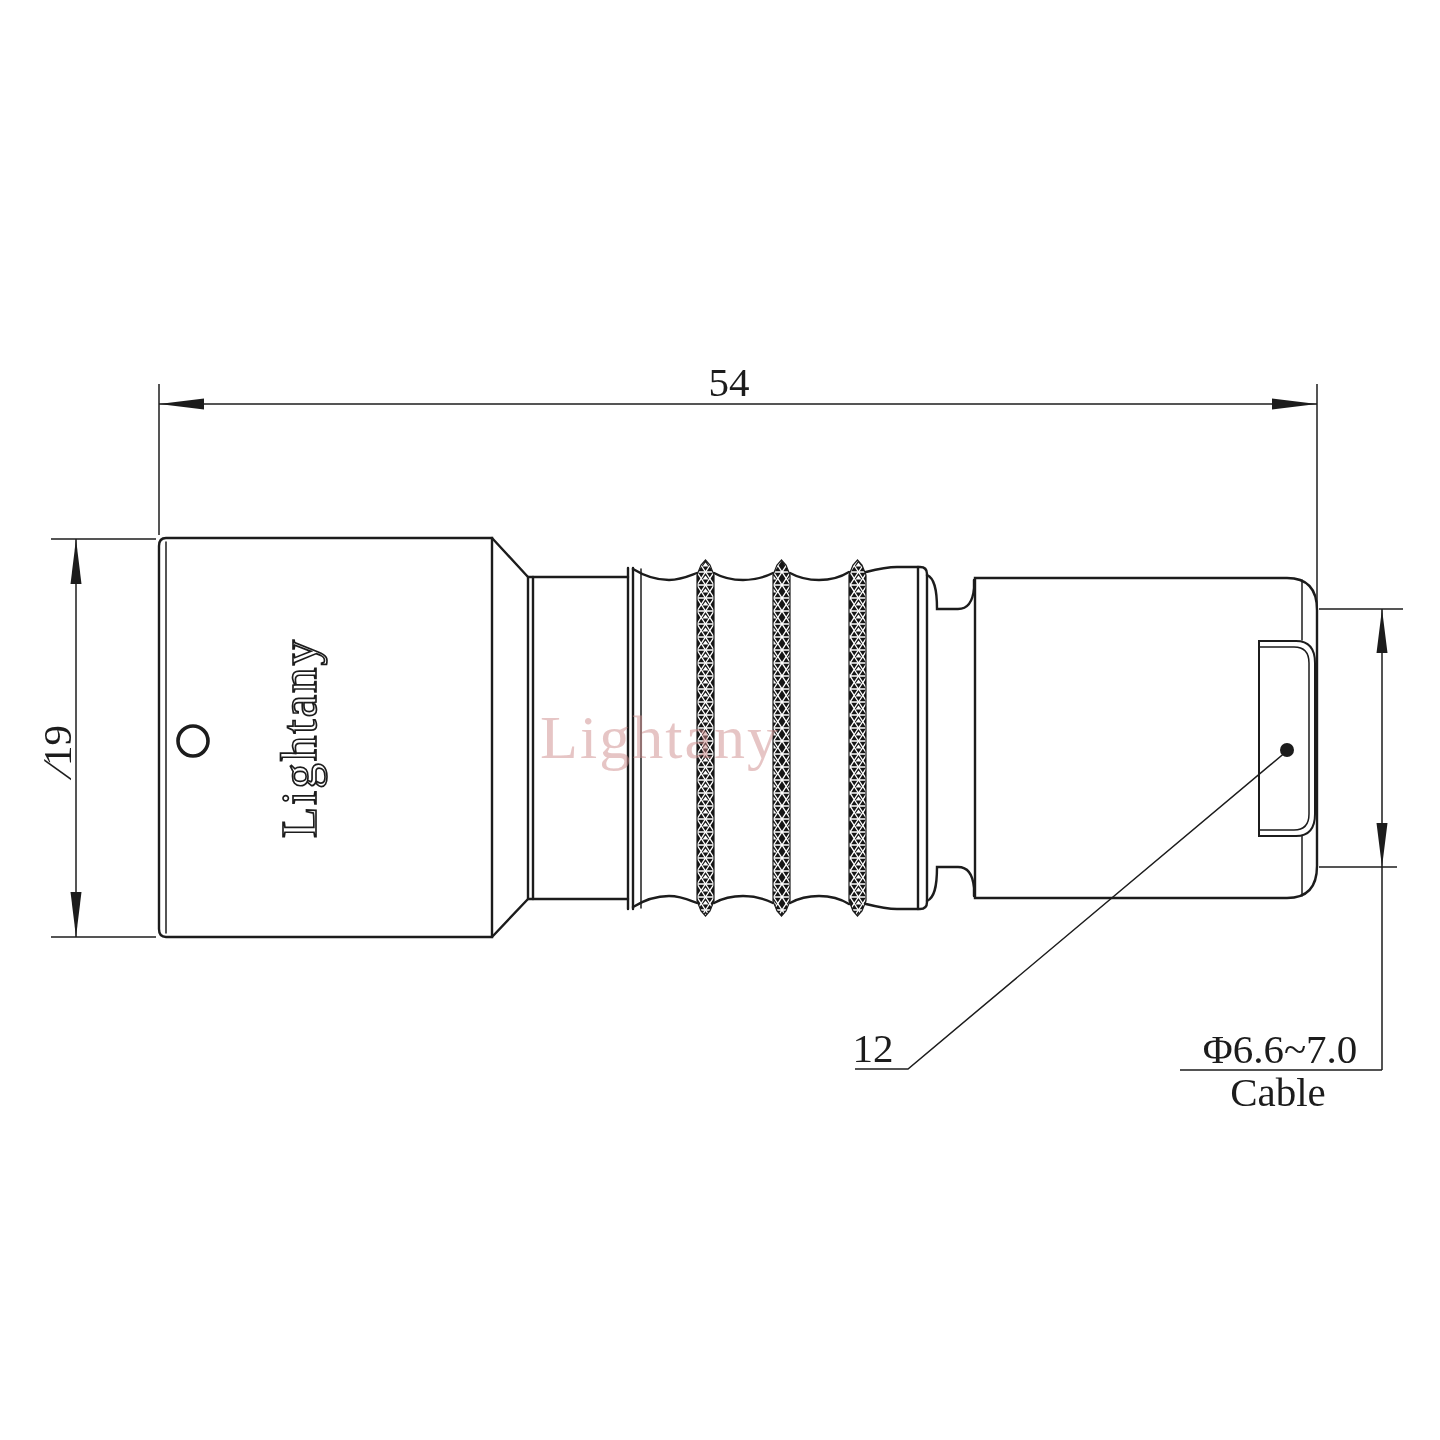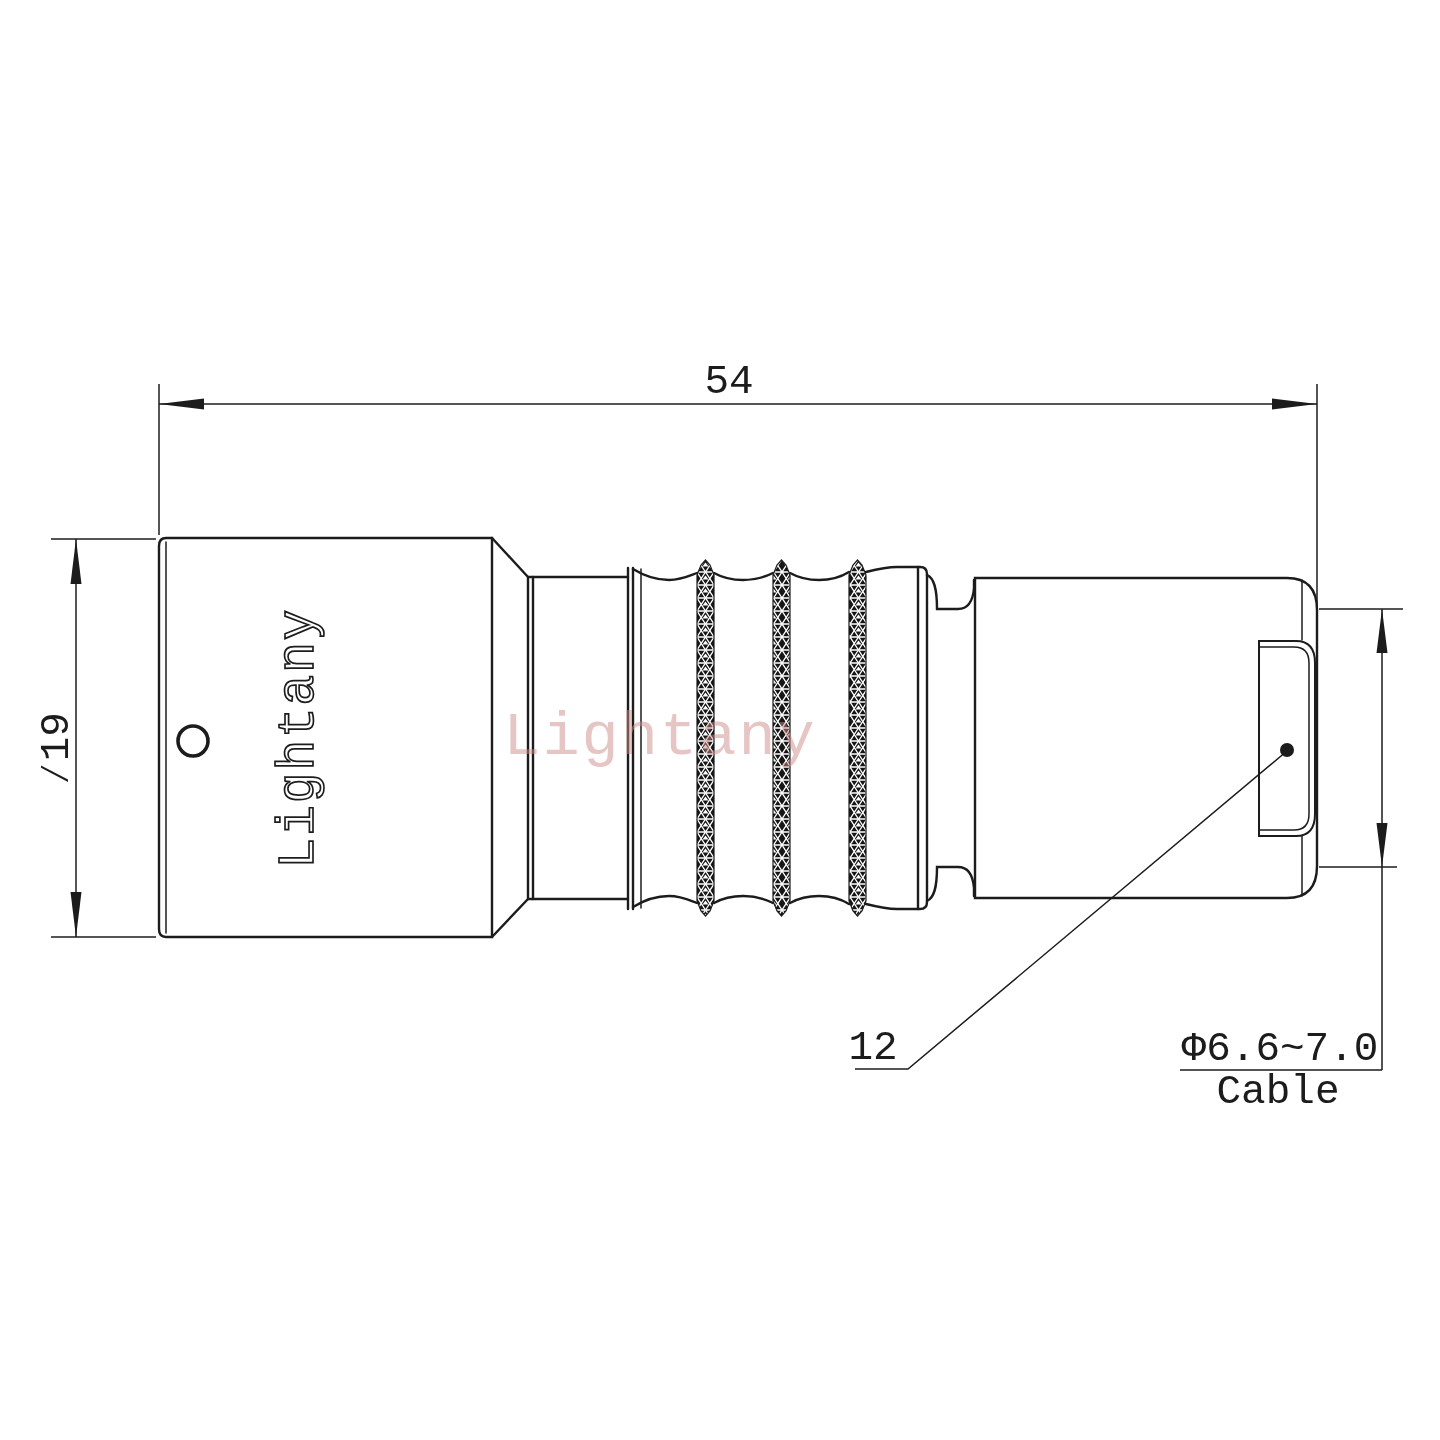--- a/index.html
+++ b/index.html
@@ -1,20 +1,20 @@
 <!DOCTYPE html>
 <html><head>
 <meta charset="utf-8">
 <style>
   html,body{margin:0;padding:0;background:#ffffff;}
   .stage{
     position:relative;
     width:1440px;height:1440px;
     background:#ffffff;
-    font-family:Liberation Mono, monospace;
+    font-family:Liberation Serif, serif;
     overflow:hidden;
   }
   svg{display:block;}
   .outline{stroke:#1c1c1c;stroke-width:2.4;fill:none;stroke-linecap:round;}
   .outline-fill{stroke:#1c1c1c;stroke-width:2.4;fill:#ffffff;}
   .edge-thin{stroke:#1c1c1c;stroke-width:1.5;fill:none;stroke-linecap:round;}
   .dim{stroke:#1c1c1c;stroke-width:1.5;fill:none;stroke-linecap:butt;}
   .arrow{fill:#1c1c1c;stroke:none;}
   text{fill:#1c1c1c;}
   .t-dim{font-size:41px;}

